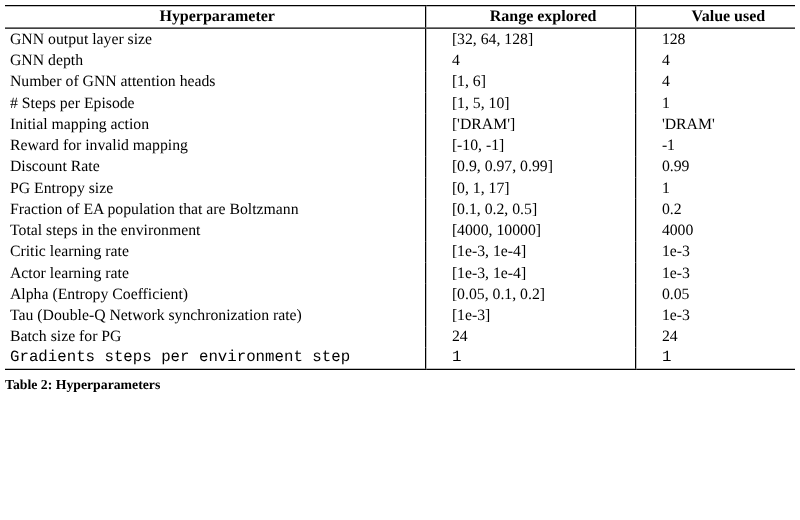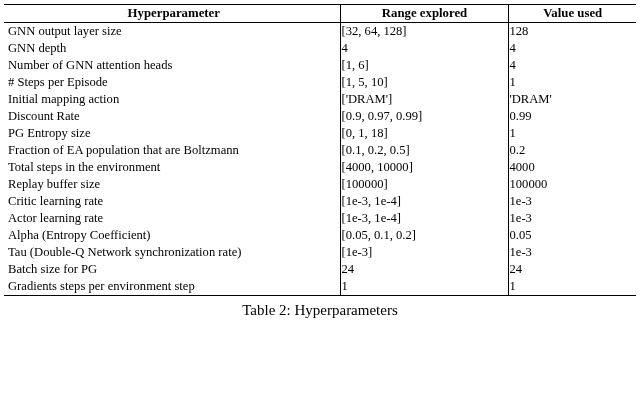--- a/index.html
+++ b/index.html
@@ -43,30 +43,31 @@
     font-size: 12.8px;
   }
   
   table.hp thead tr.head-row th {
     border-top: 1.2px solid #000;
     border-bottom: 1.2px solid #000;
   }
   
   table.hp th.col-sep, table.hp td.col-sep {
     border-left: 1.1px solid #000;
-    padding-left: 1px;
+    padding-left: 21px;
   }
   table.hp tbody tr.last-row td {
     border-bottom: 1.2px solid #000;
+    font-family: Liberation Mono, monospace;
   }
   .caption {
     width: 632px;
-    text-align: center;
-    font-size: 15px;
+    font-size: 11px;
     margin-top: 6px;
+    font-weight: bold;
   }
 </style>
 </head>
 <body>
 
 <div class="page">
   <table class="hp">
     <colgroup>
       <col class="c1">
         <col class="c2">
@@ -99,43 +100,43 @@
           <td># Steps per Episode</td>
           <td class="col-sep">[1, 5, 10]</td>
           <td class="col-sep">1</td>
         </tr>
         <tr>
           <td>Initial mapping action</td>
           <td class="col-sep">['DRAM']</td>
           <td class="col-sep">'DRAM'</td>
         </tr>
         <tr>
+          <td>Reward for invalid mapping</td>
+          <td class="col-sep">[-10, -1]</td>
+          <td class="col-sep">-1</td>
+        </tr>
+        <tr>
           <td>Discount Rate</td>
           <td class="col-sep">[0.9, 0.97, 0.99]</td>
           <td class="col-sep">0.99</td>
         </tr>
         <tr>
           <td>PG Entropy size</td>
-          <td class="col-sep">[0, 1, 18]</td>
+          <td class="col-sep">[0, 1, 17]</td>
           <td class="col-sep">1</td>
         </tr>
         <tr>
           <td>Fraction of EA population that are Boltzmann</td>
           <td class="col-sep">[0.1, 0.2, 0.5]</td>
           <td class="col-sep">0.2</td>
         </tr>
         <tr>
           <td>Total steps in the environment</td>
           <td class="col-sep">[4000, 10000]</td>
           <td class="col-sep">4000</td>
-        </tr>
-        <tr>
-          <td>Replay buffer size</td>
-          <td class="col-sep">[100000]</td>
-          <td class="col-sep">100000</td>
         </tr>
         <tr>
           <td>Critic learning rate</td>
           <td class="col-sep">[1e-3, 1e-4]</td>
           <td class="col-sep">1e-3</td>
         </tr>
         <tr>
           <td>Actor learning rate</td>
           <td class="col-sep">[1e-3, 1e-4]</td>
           <td class="col-sep">1e-3</td>

